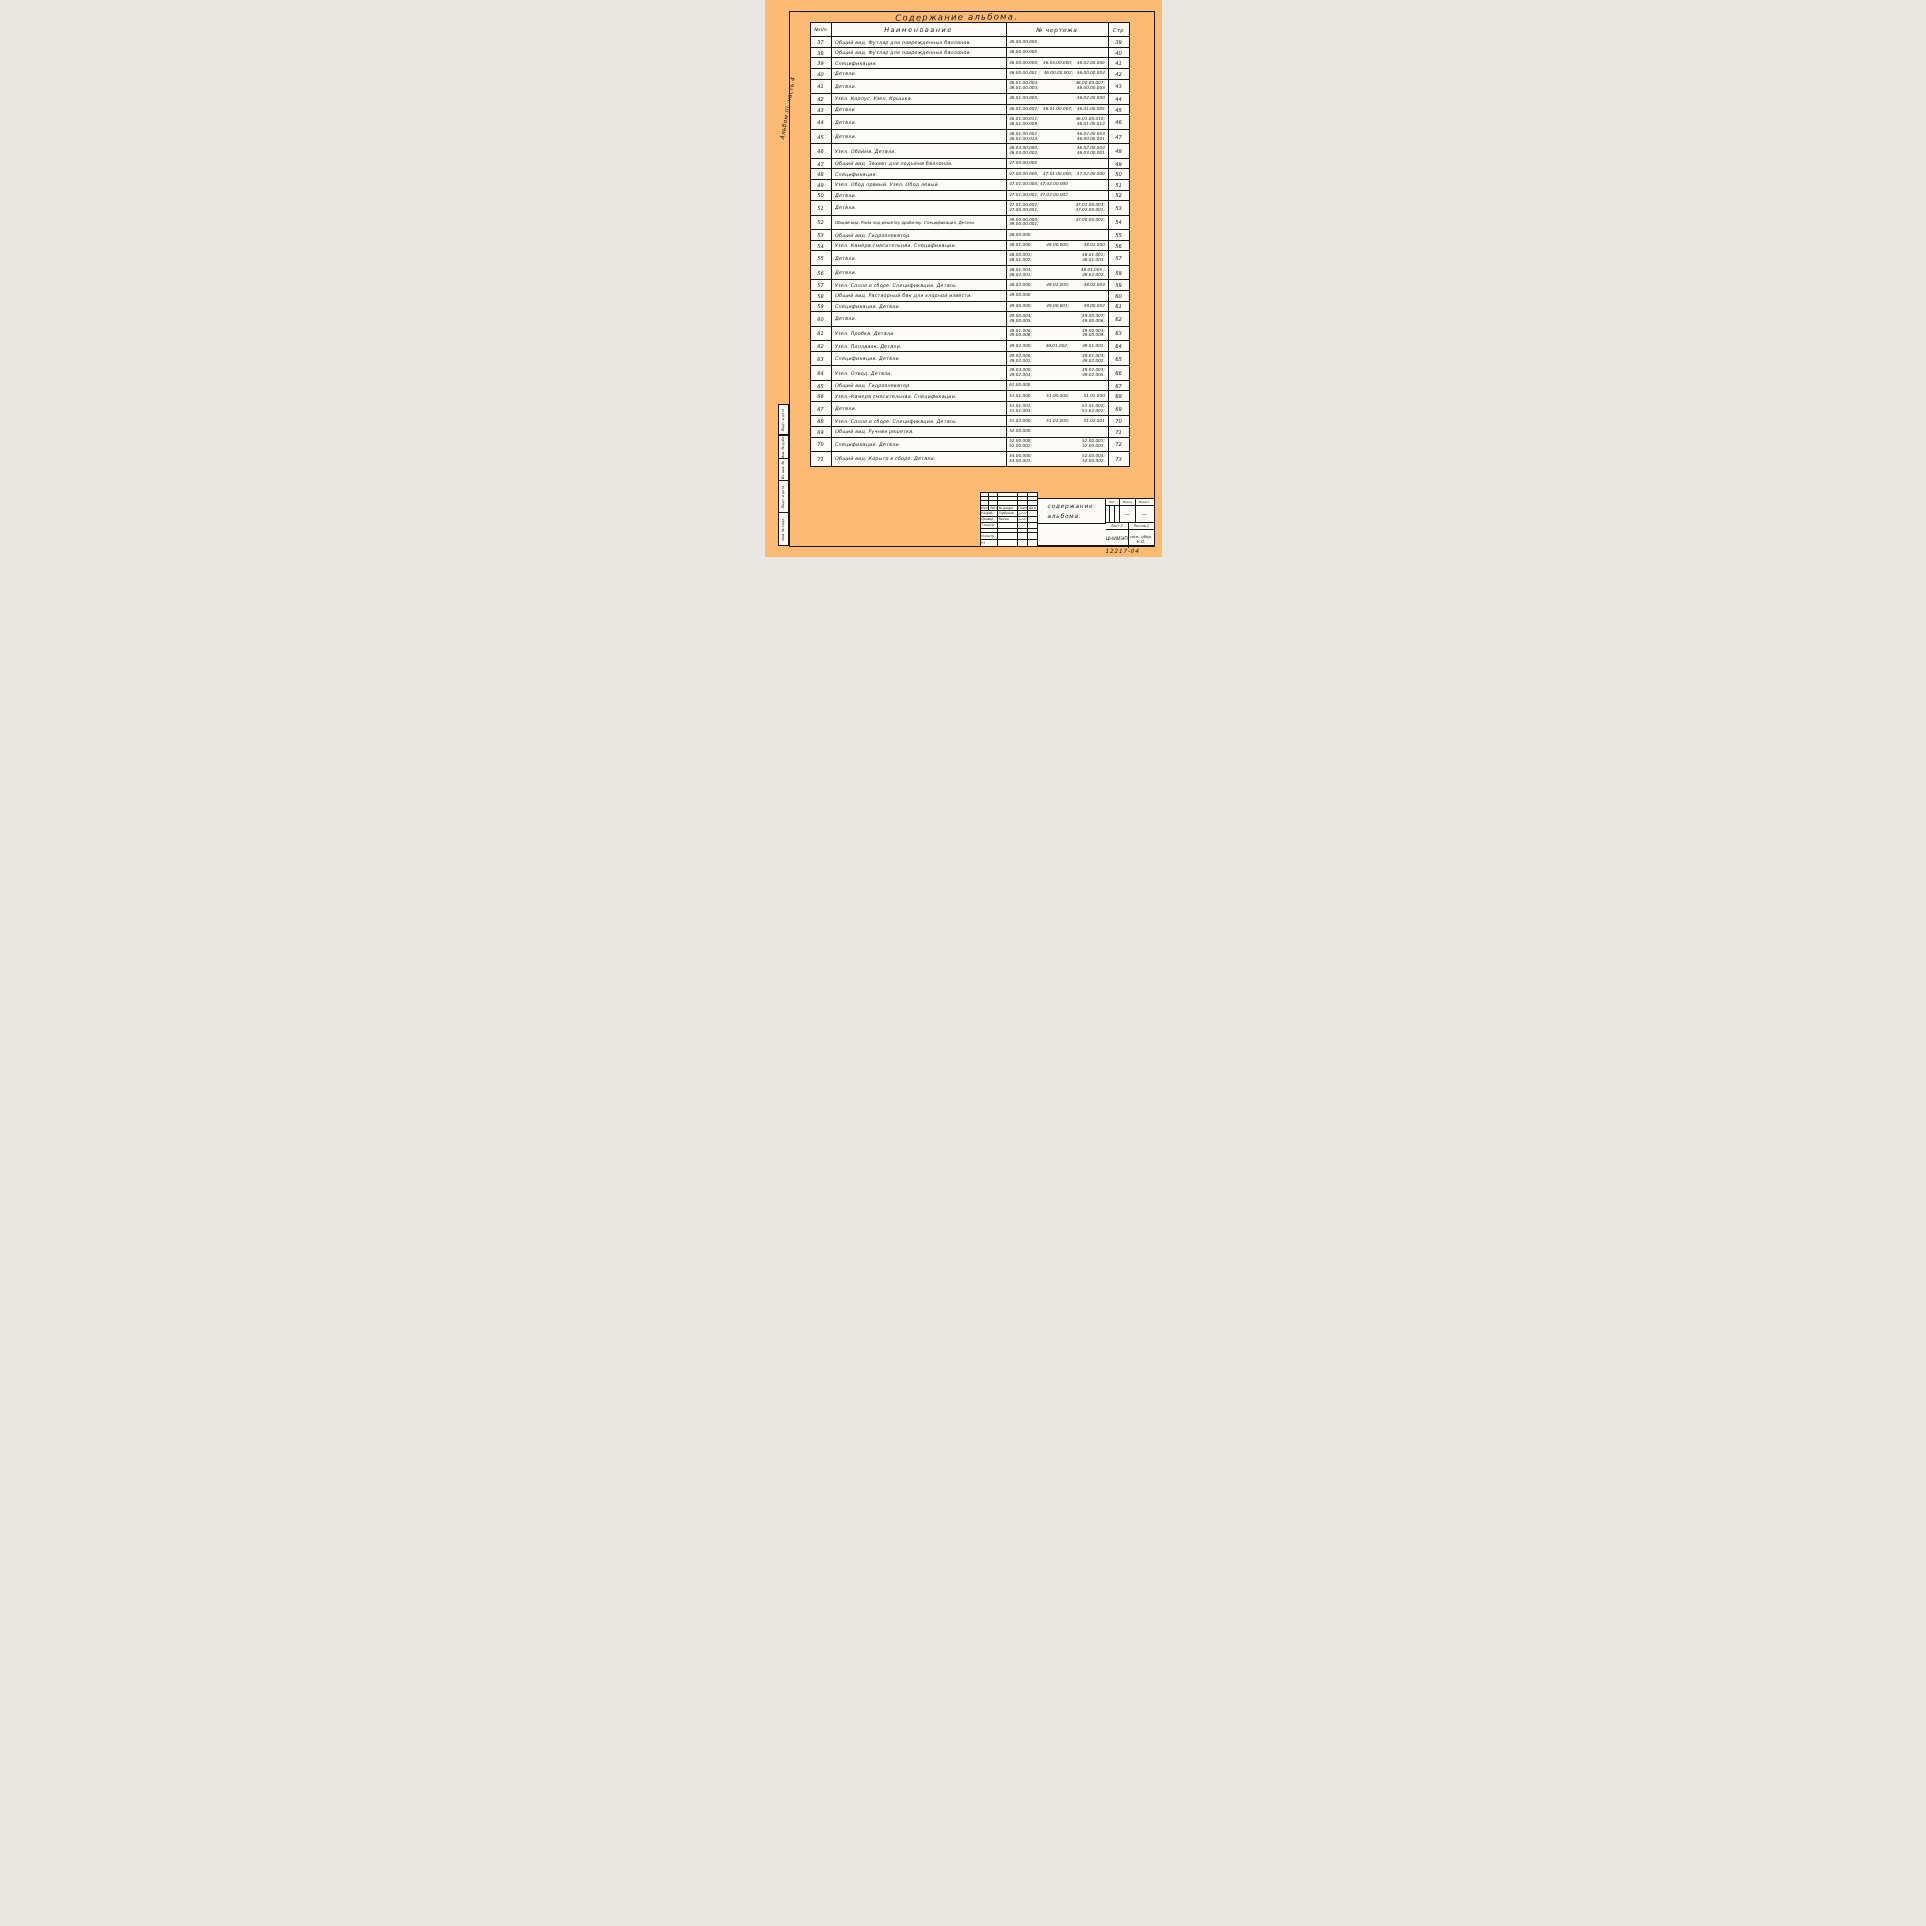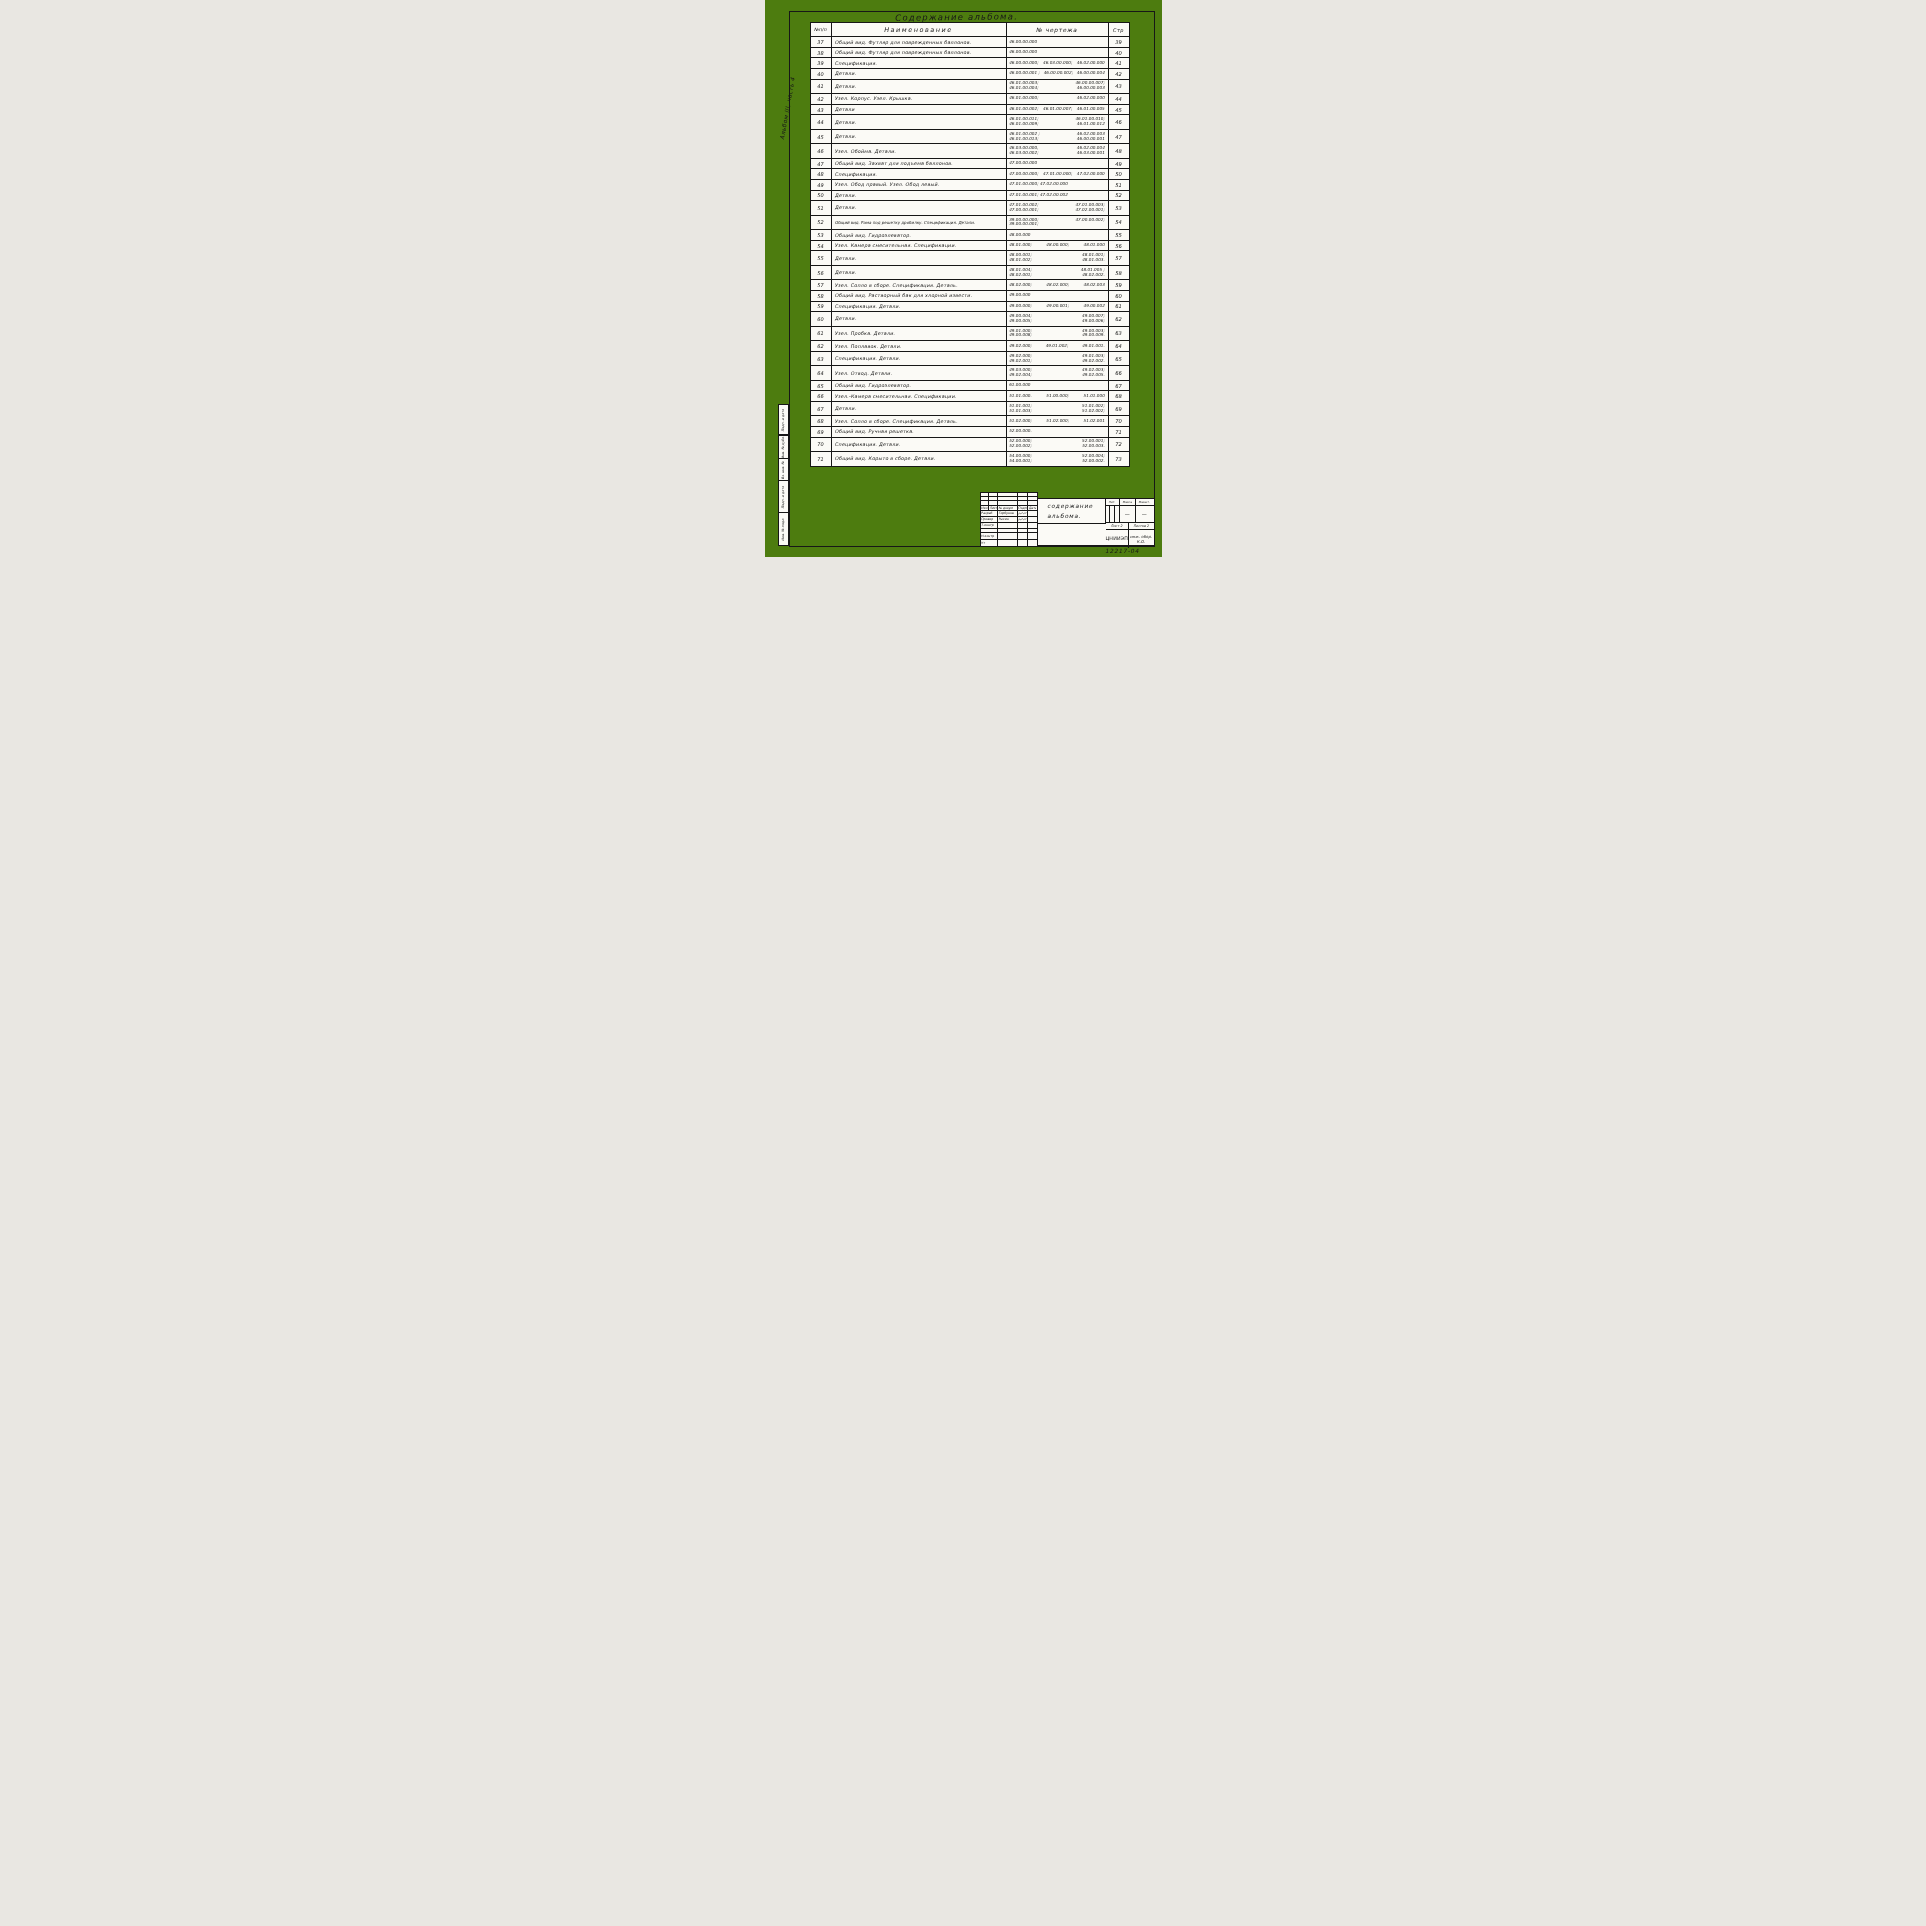--- a/index.html
+++ b/index.html
@@ -1,16 +1,16 @@
 <!DOCTYPE html>
 <html style="font-size:6.2px"><head>
 <meta charset="utf-8">
 <style>
   html,body{margin:0;padding:0;background:#e9e7e2;}
-  .page{position:relative;width:397px;height:557px;margin:0 auto;background:#4d7c0f;
+  .page{position:relative;width:397px;height:557px;margin:0 auto;background:#fdba74;
         font-family:"DejaVu Sans",sans-serif;color:#171717;overflow:hidden;}
   .frame{position:absolute;left:24px;top:10.8px;width:366px;height:536px;
          border:1.2px solid #171717;box-sizing:border-box;}
   
   .side-note{position:absolute;left:-43px;top:105px;width:131px;text-align:center;
              transform:rotate(-80deg);font-size:5.8px;font-style:italic;letter-spacing:0.4px;}
   
   .doc-title{position:absolute;left:128px;top:11.6px;font-size:8.5px;font-style:italic;
              letter-spacing:1.2px;border-bottom:1.2px solid #171717;padding:0 4.6px 1.2px 2.3px;
              transform:rotate(-0.6deg);}

